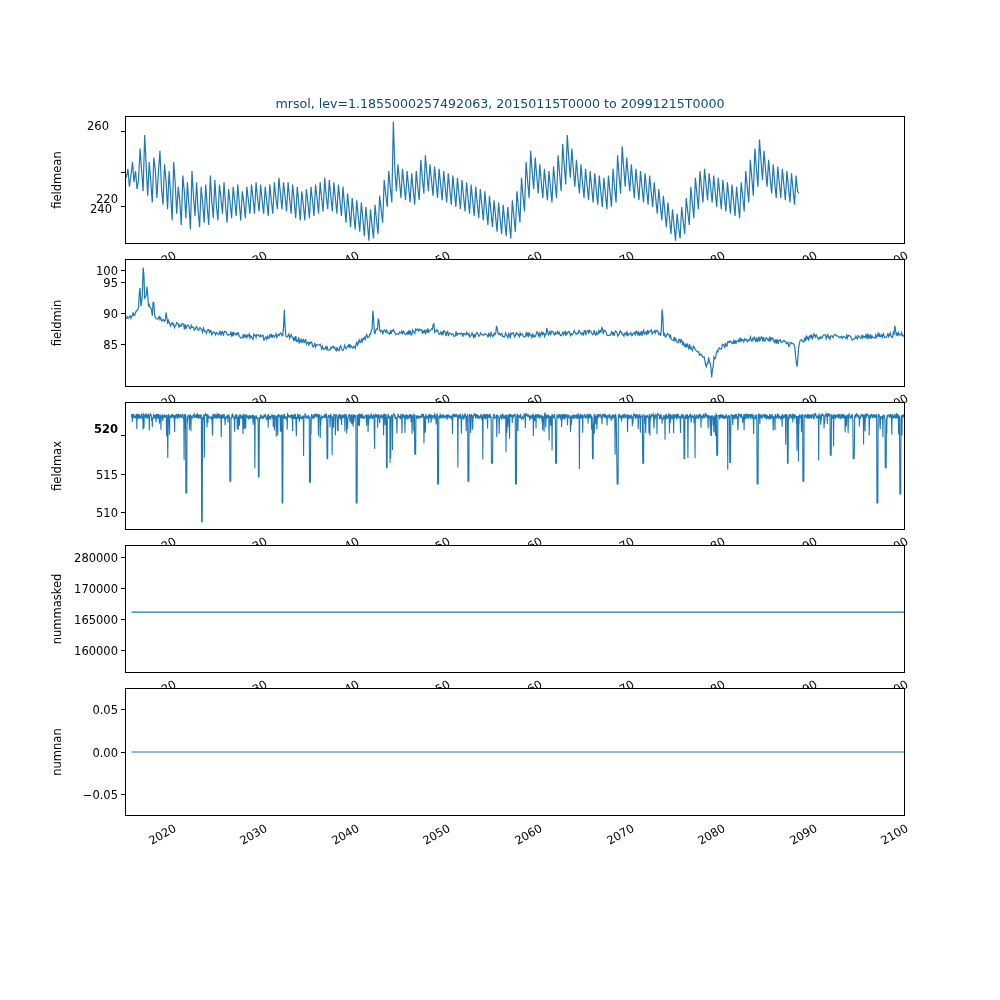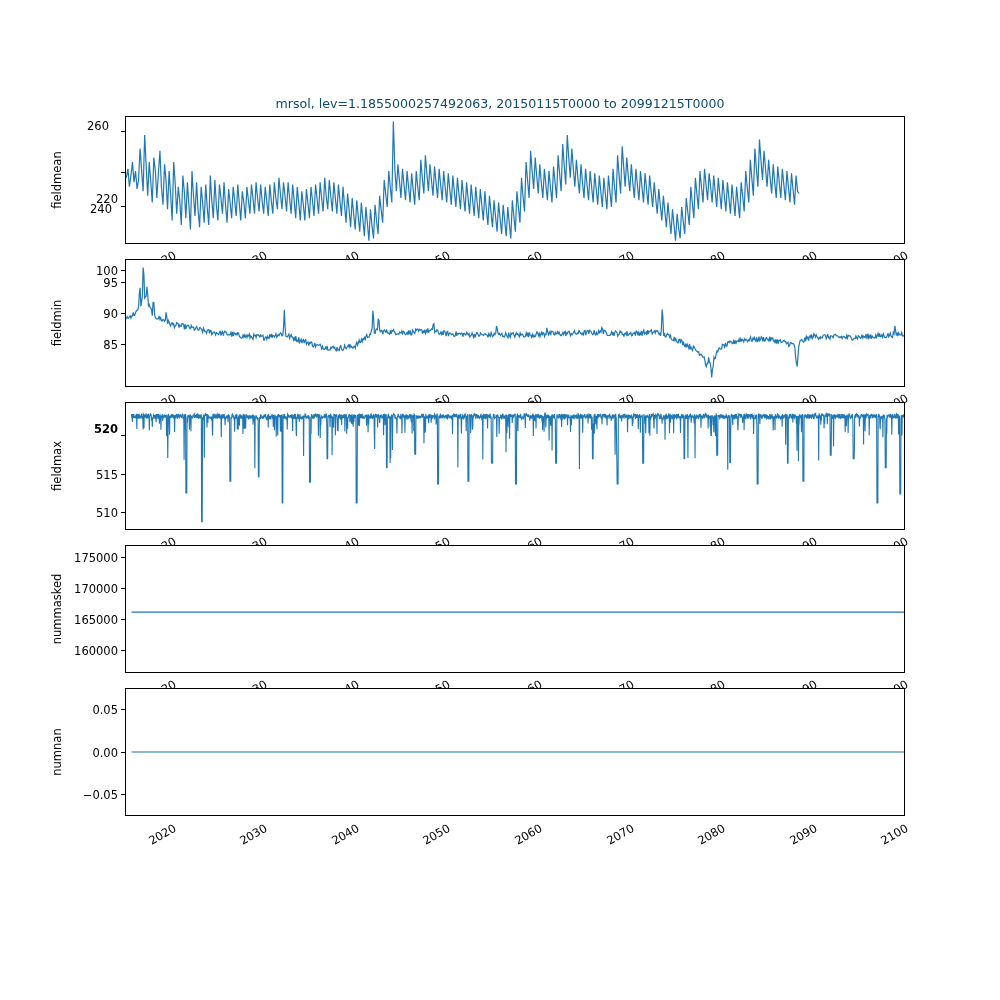--- a/index.html
+++ b/index.html
@@ -168,21 +168,21 @@
 
   <div class="panel" id="panel3" style="left:125px; top:545px; width:780px; height:128px;">
     <svg viewBox="0 0 780 128" preserveAspectRatio="none">
       <polyline id="line3" fill="none" stroke="#1f77b4" stroke-width="1.2" vector-effect="non-scaling-stroke" points="5.51,67.20 780.00,67.20"></polyline>
     </svg>
   </div>
   <div class="ylabel" style="left:-12px; top:602px; width:138px; transform: rotate(-90deg);">nummasked</div>
   <div class="ytick" style="left:58px; top:644px; width:60px;">160000</div>
   <div class="ytick" style="left:58px; top:613px; width:60px;">165000</div>
   <div class="ytick" style="left:58px; top:582px; width:60px;">170000</div>
-  <div class="ytick" style="left:58px; top:551px; width:60px;">175000</div>
+  <div class="ytick" style="left:58px; top:551px; width:60px;">280000</div>
   <div class="tickmark" style="left:121px; top:650px; width:4px; height:1px;"></div>
   <div class="tickmark" style="left:121px; top:619px; width:4px; height:1px;"></div>
   <div class="tickmark" style="left:121px; top:588px; width:4px; height:1px;"></div>
   <div class="tickmark" style="left:121px; top:557px; width:4px; height:1px;"></div>
 
   <div class="xtick-rot" style="left:125px; top:676px; width:50px;">2020</div>
   <div class="xtick-rot" style="left:216px; top:676px; width:50px;">2030</div>
   <div class="xtick-rot" style="left:308px; top:676px; width:50px;">2040</div>
   <div class="xtick-rot" style="left:399px; top:676px; width:50px;">2050</div>
   <div class="xtick-rot" style="left:491px; top:676px; width:50px;">2060</div>

